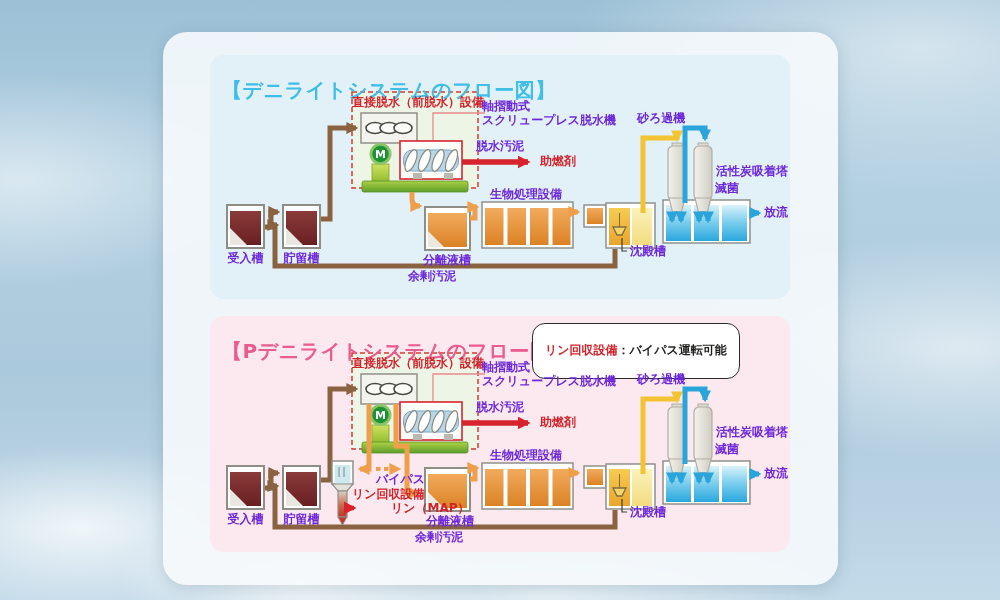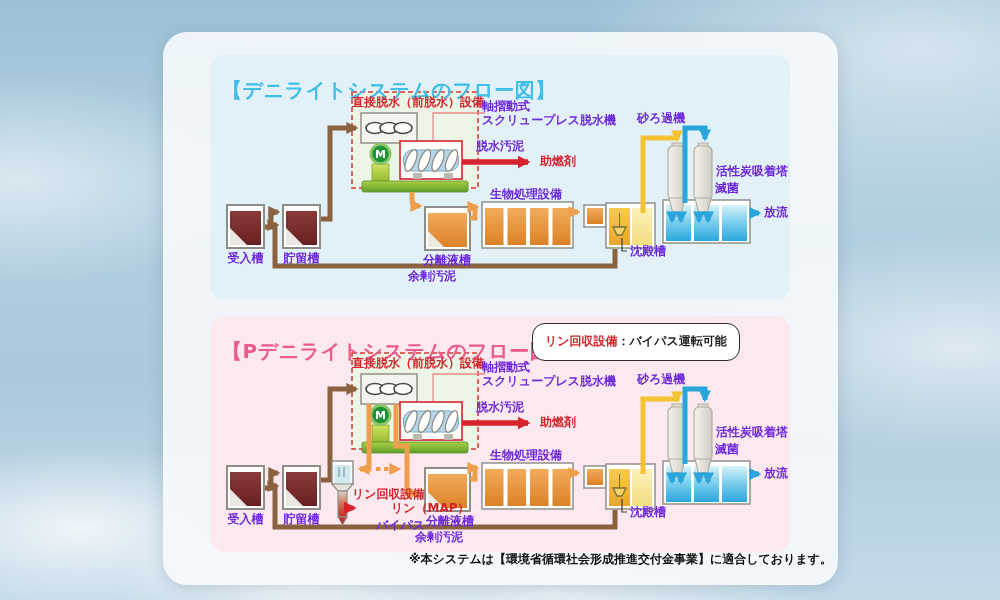--- a/index.html
+++ b/index.html
@@ -20,21 +20,21 @@
   .panel--pink{top:284px;height:236px;background:#fce9f0;}
   .panel svg.diagram{position:absolute;left:0;top:0;width:580px;height:244px;}
   .title{position:absolute;left:12px;top:5px;font-size:20px;font-weight:bold;letter-spacing:.5px;white-space:nowrap;}
   .title--blue{color:#3fbfe8;}
   .title--pink{color:#ea5c8f;}
   .lbl{position:absolute;font-size:12px;font-weight:bold;color:#6d28d9;white-space:nowrap;line-height:1.2;}
   .lbl--red{color:#d0232a;}
   .lbl--big{font-size:12px;}
   .lbl--center{text-align:center;}
   .lbl--white{color:#fff;font-size:11px;}
-  .badge{position:absolute;left:322px;top:7px;height:22px;padding:7px 12px;background:#fff;
+  .badge{position:absolute;left:322px;top:7px;height:22px;padding:16px 12px;background:#fff;
     border:1.5px solid #2b2b2b;border-radius:13px;font-size:12px;font-weight:bold;
     line-height:21px;color:#1d1d1b;white-space:nowrap;}
   .badge .hl{color:#d0232a;}
   .footnote{position:absolute;right:6px;top:519px;font-size:12px;font-weight:bold;color:#101010;white-space:nowrap;}
 </style>
 </head>
 <body>
 
 <svg style="position:absolute;width:0;height:0;" aria-hidden="true">
   <defs>
@@ -277,20 +277,19 @@
       <span class="lbl" style="left:280px;top:132px;">生物処理設備</span>
       <span class="lbl" style="left:427px;top:56px;">砂ろ過機</span>
       <span class="lbl" style="left:506px;top:109px;">活性炭吸着塔</span>
       <span class="lbl" style="left:505px;top:126px;">滅菌</span>
       <span class="lbl" style="left:554px;top:150px;">放流</span>
       <span class="lbl lbl--center" style="left:14px;top:196px;width:43px;">受入槽</span>
       <span class="lbl lbl--center" style="left:70px;top:196px;width:43px;">貯留槽</span>
       <span class="lbl lbl--center" style="left:214px;top:198px;width:52px;">分離液槽</span>
       <span class="lbl" style="left:420px;top:189px;">沈殿槽</span>
       <span class="lbl" style="left:205px;top:214px;">余剰汚泥</span>
-      <span class="lbl" style="left:166px;top:156px;margin-top:46px;">バイパス</span>
+      <span class="lbl" style="left:166px;top:156px;">バイパス</span>
       <span class="lbl lbl--red" style="left:142px;top:171px;">リン回収設備</span>
       <span class="lbl lbl--red lbl--big" style="left:150px;top:185px;margin-left:31px;">リン（MAP）</span>
     </section>
 
-    <div class="footnote">※本システムは【環境省循環社会形成推進交付金事業】に適合しております。</div>
   </div>
 </div>
 
 </body></html>

